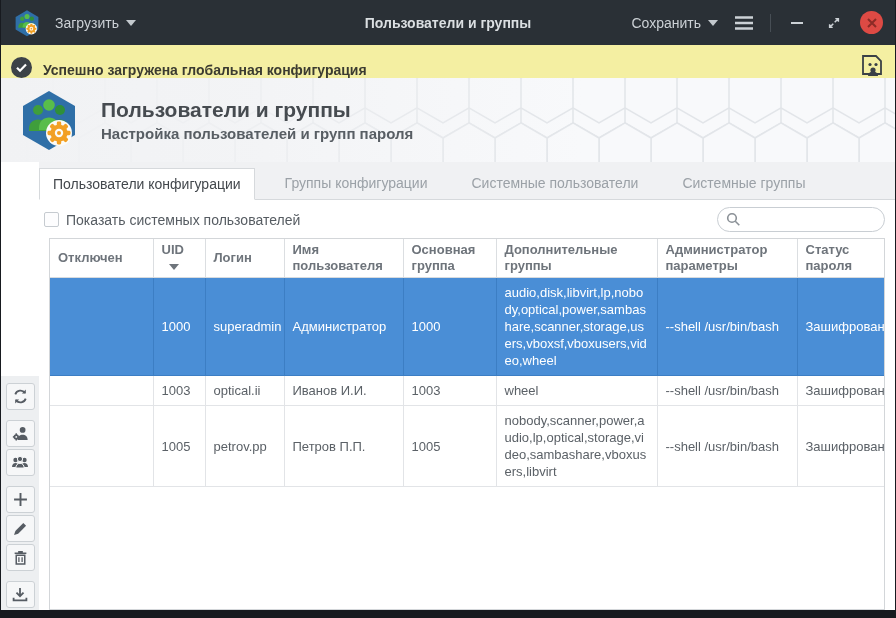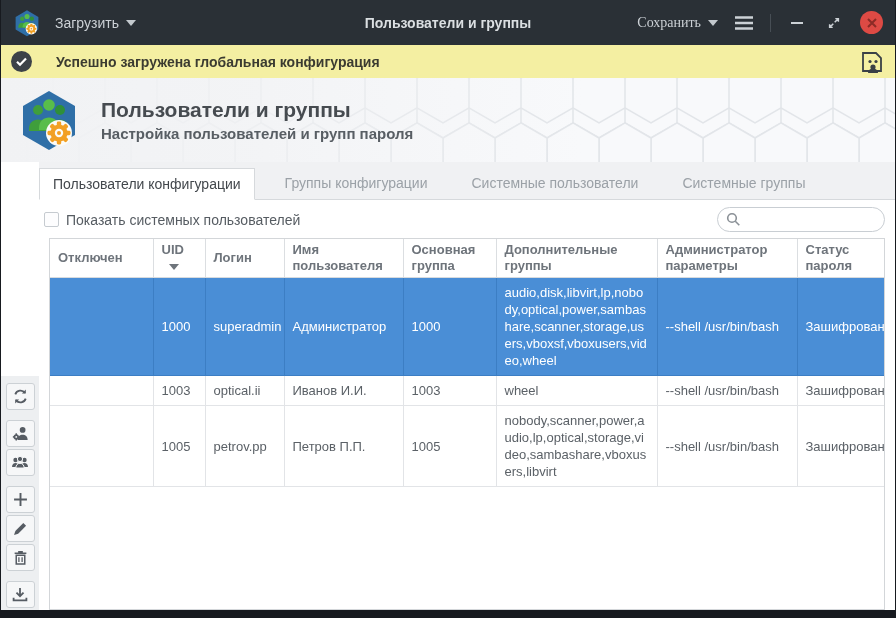--- a/index.html
+++ b/index.html
@@ -10,29 +10,29 @@
   
   .titlebar { height:45px; flex:0 0 45px; background:var(--titlebar,#2a3036);
     display:flex; align-items:center; padding:0 12px; position:relative; color:#ccd1d6; font-size:14px;justify-content:center; }
   .app-logo-sm { width:28px; height:28px; }
   .tb-btn { display:flex; align-items:center; gap:7px; background:none; border:none;
     color:#ccd1d6; font-size:14px; font-family:inherit; cursor:pointer; }
   .tb-load { margin-left:14px; }
   .caret-down { width:0; height:0; border-left:5px solid transparent; border-right:5px solid transparent;
     border-top:6px solid #c3c9ce; display:inline-block; }
   .tb-title { position:absolute; left:50%; transform:translateX(-50%); font-weight:bold; color:#dbdfe2; }
-  .tb-right { margin-left:auto; display:flex; align-items:center; gap:15px;font-family:Liberation Serif, serif; }
+  .tb-right { margin-left:auto; display:flex; align-items:center; gap:15px; }
   .tb-sep { width:1px; height:18px; background:#474e55; }
   .winbtn { background:none; border:none; cursor:pointer; display:flex; align-items:center; justify-content:center;
     width:22px; height:22px; padding:0; }
   .close-btn { width:23px; height:23px; border-radius:50%; background:var(--close,#dd4a44); }
 
   
-  .infobar { height:33px; flex:0 0 33px; background:var(--infobar,#f4efa2); display:flex; align-items:center;
-    padding:0 10px; gap:24px; }
+  .infobar { height:33px; flex:0 0 33px; background:var(--infobar,#f4efa2); display:flex; align-items:flex-end;
+    padding:0 10px; gap:11px; }
   .info-text { font-weight:bold; font-size:14px; color:#3b3b31; }
   .info-save { margin-left:auto; background:none; border:none; cursor:pointer; display:flex; }
 
   
   .banner { height:84px; flex:0 0 84px; position:relative; background:#f1f2f4; overflow:hidden; }
   .banner-pattern { position:absolute; inset:0; }
   .banner-fade { position:absolute; inset:0;
     background:linear-gradient(to right, rgba(241,242,244,1) 0%, rgba(241,242,244,.75) 28%, rgba(241,242,244,0) 65%); }
   .banner-content { position:absolute; inset:0; display:flex; align-items:center; padding-left:16px; }
   .app-logo-lg { width:64px; height:64px; flex:0 0 64px; }

